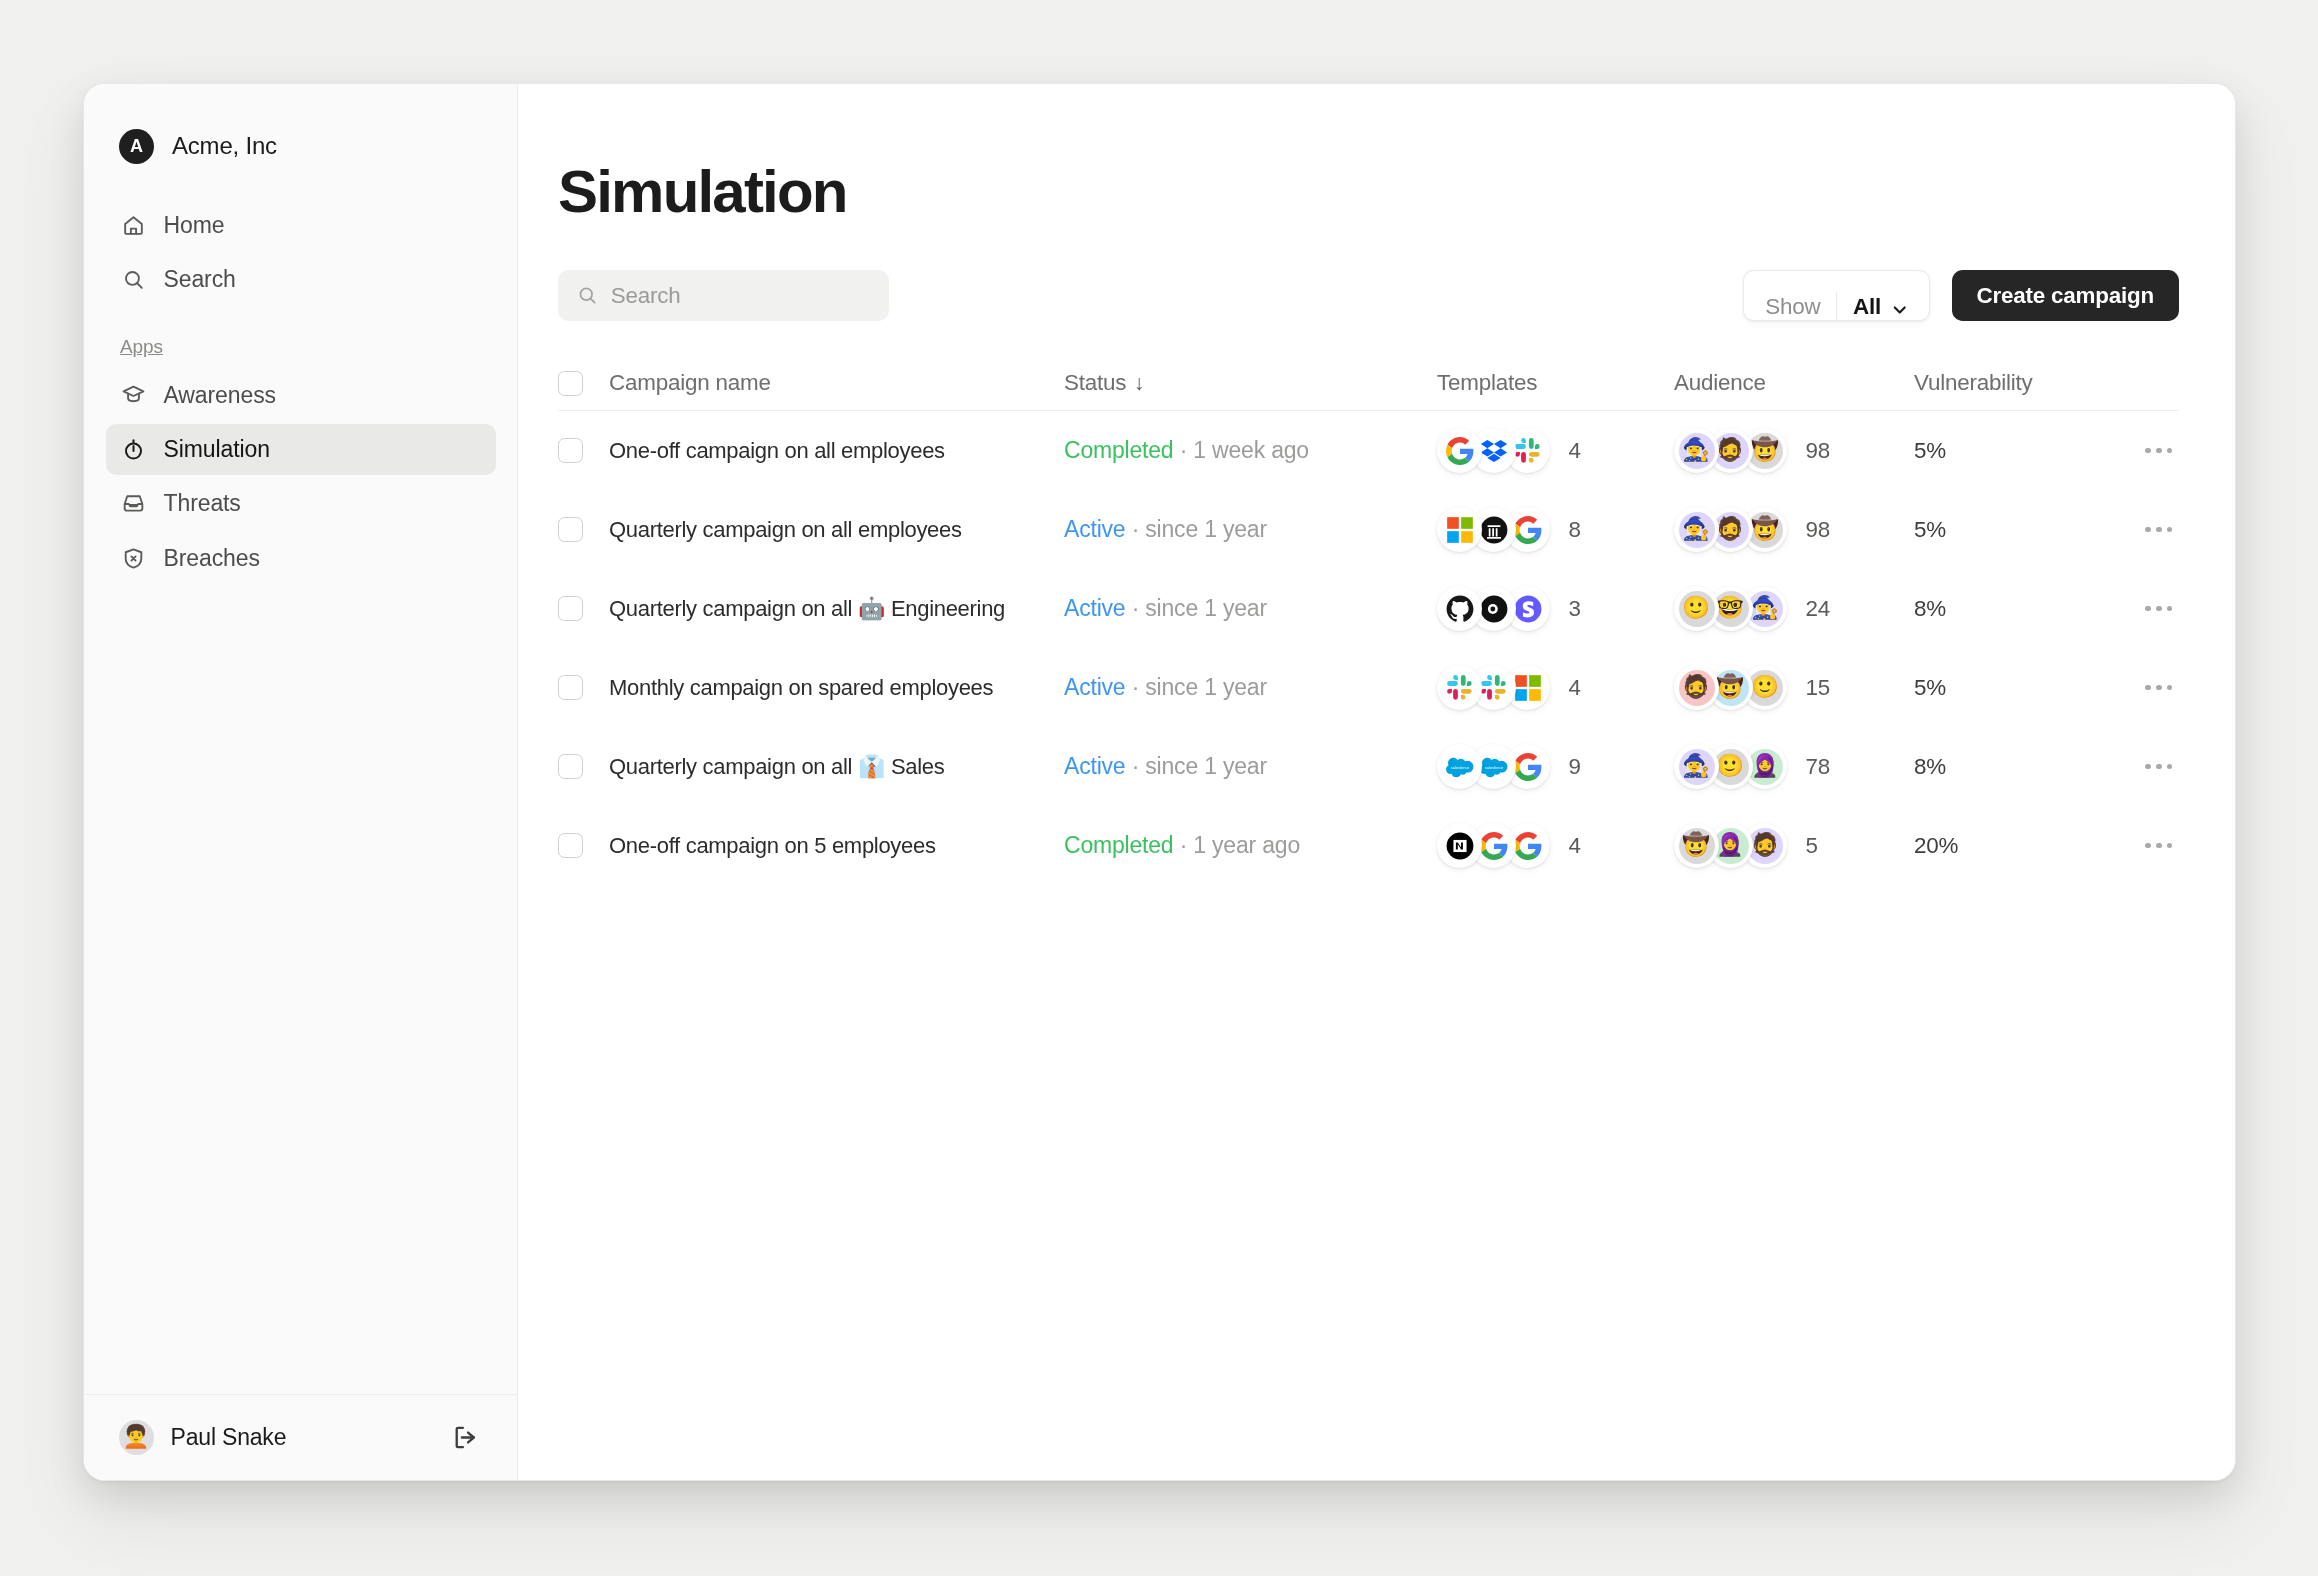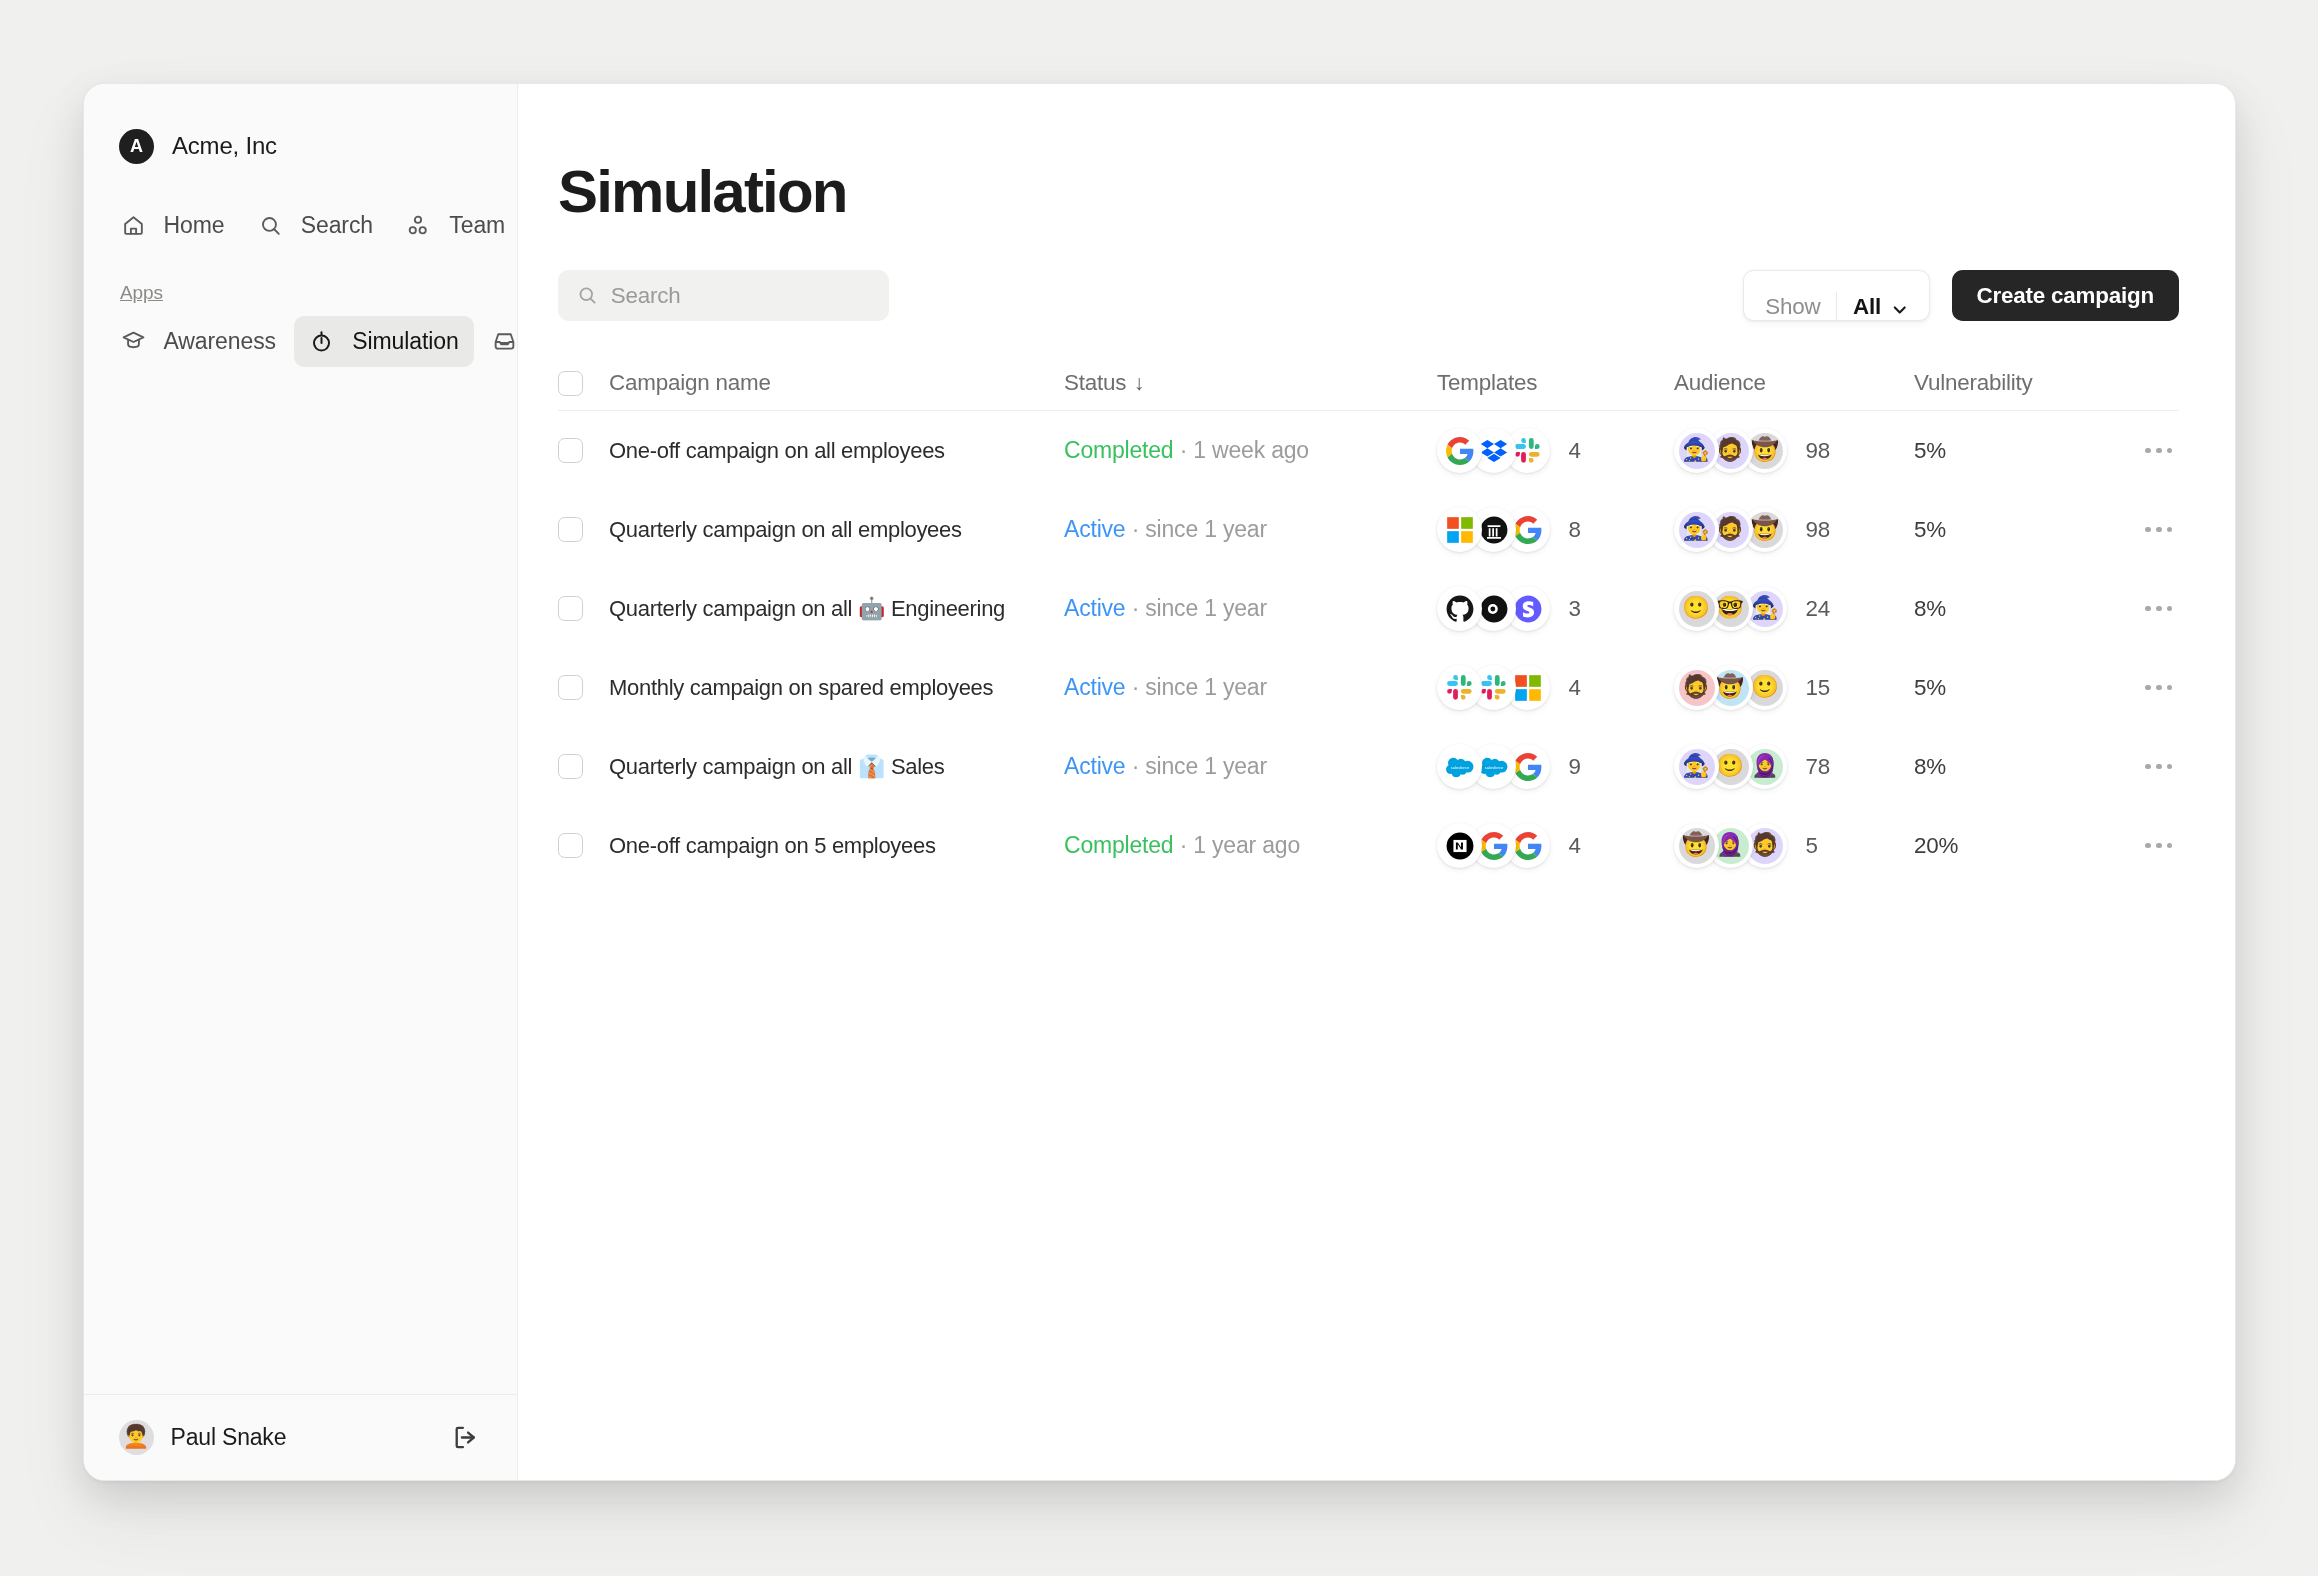--- a/index.html
+++ b/index.html
@@ -44,21 +44,21 @@
   }
   .org-avatar {
     width: 35px; height: 35px; border-radius: 50%;
     background: #1f1f1f; color: #fff;
     display: flex; align-items: center; justify-content: center;
     font-size: 18px; font-weight: 600; letter-spacing: 0.2px;
     flex: 0 0 auto;
   }
   .org-name { font-size: 24px; color: #1b1b1b; font-weight: 500; letter-spacing: -0.2px; }
 
-  .nav { padding: 0 21.5px; display: flex; flex-direction: row; gap: 3.3px; }
+  .nav { padding: 0 21.5px; display: flex; flex-direction: column; gap: 3.3px; }
   .nav-item {
     display: flex; align-items: center; gap: 18px;
     height: 51px; padding: 0 15px;
     border-radius: 10px;
     cursor: pointer;
   }
   .nav-item .label { font-size: 23px; color: #4c4c4c; letter-spacing: -0.1px; }
   .nav-item.active { background: #e9e9e7; }
   .nav-item.active .label { color: #141414; }
   .nav-item .ico { width: 25px; height: 25px; flex: 0 0 auto; display:block; }
@@ -221,30 +221,20 @@
       <div class="nav-item">
         <span class="ico">
           <svg viewBox="0 0 24 24" fill="none" stroke="#5b5b59" stroke-width="1.8" stroke-linecap="round">
             <circle cx="11" cy="11" r="6.2"></circle>
               <path d="M15.6 15.6 20 20"></path>
           </svg>
         </span>
         <span class="label">Search</span>
       </div>
 
-      <div class="nav-item">
-        <span class="ico">
-          <svg viewBox="0 0 24 24" fill="none" stroke="#5b5b59" stroke-width="1.8">
-            <circle cx="11.5" cy="6.5" r="3"></circle>
-              <circle cx="6.5" cy="16.5" r="3"></circle>
-              <circle cx="16" cy="16.5" r="3"></circle>
-          </svg>
-        </span>
-        <span class="label">Team</span>
-      </div>
 
     </nav>
 
     <div class="apps-label">Apps</div>
 
     <nav class="nav">
 
       <div class="nav-item">
         <span class="ico">
           <svg viewBox="0 0 24 24" fill="none" stroke="#5b5b59" stroke-width="1.8" stroke-linejoin="round">

